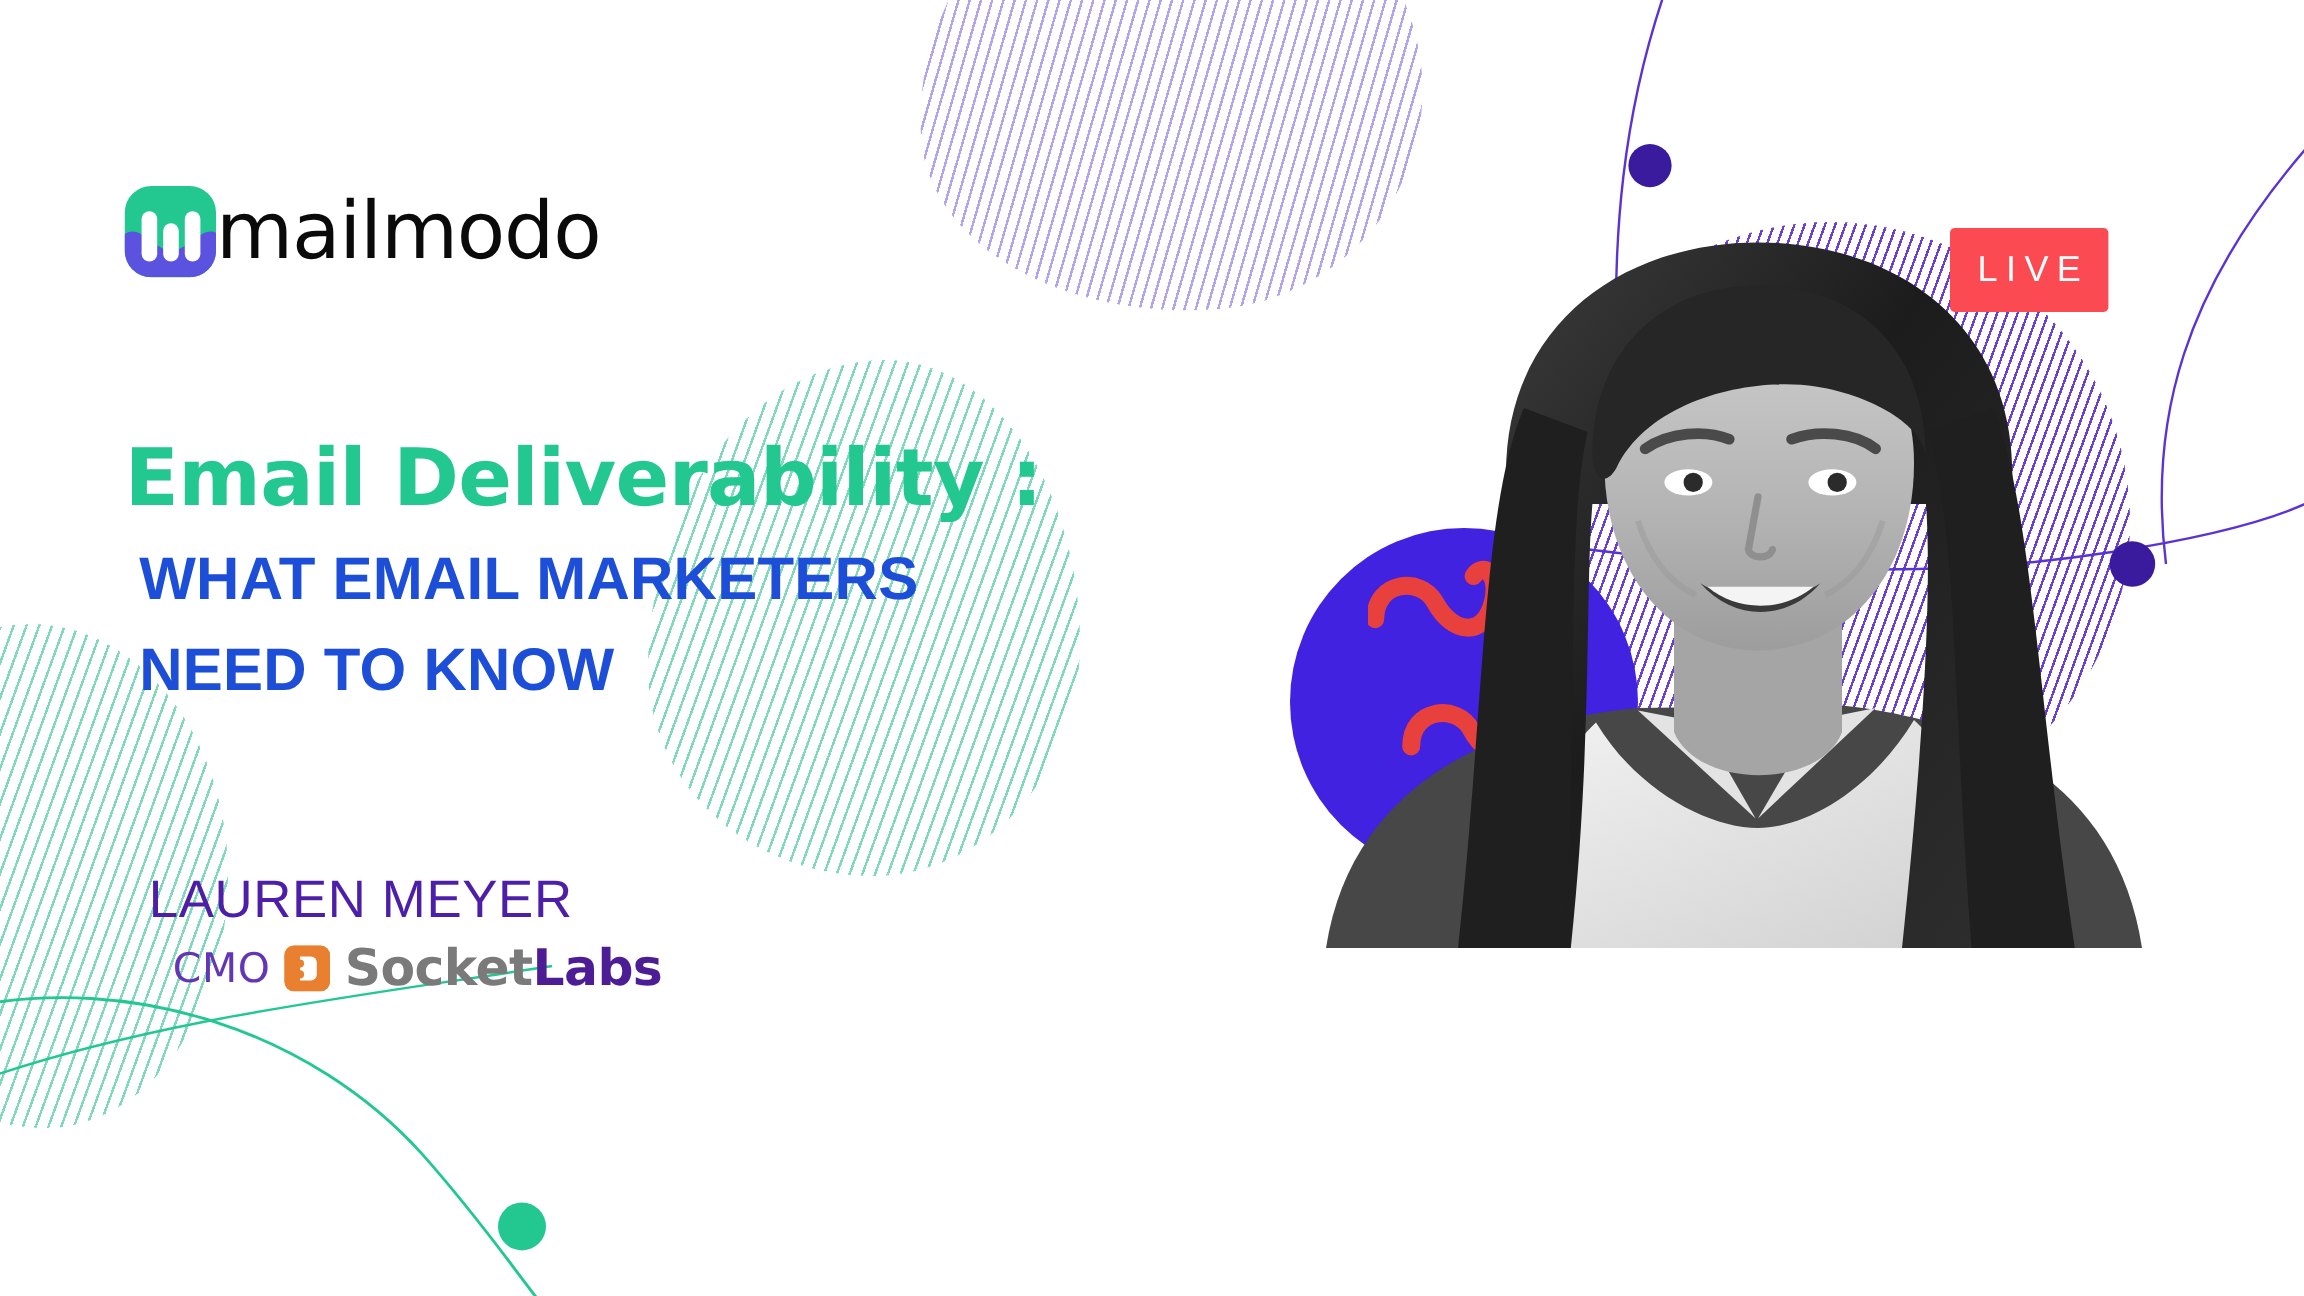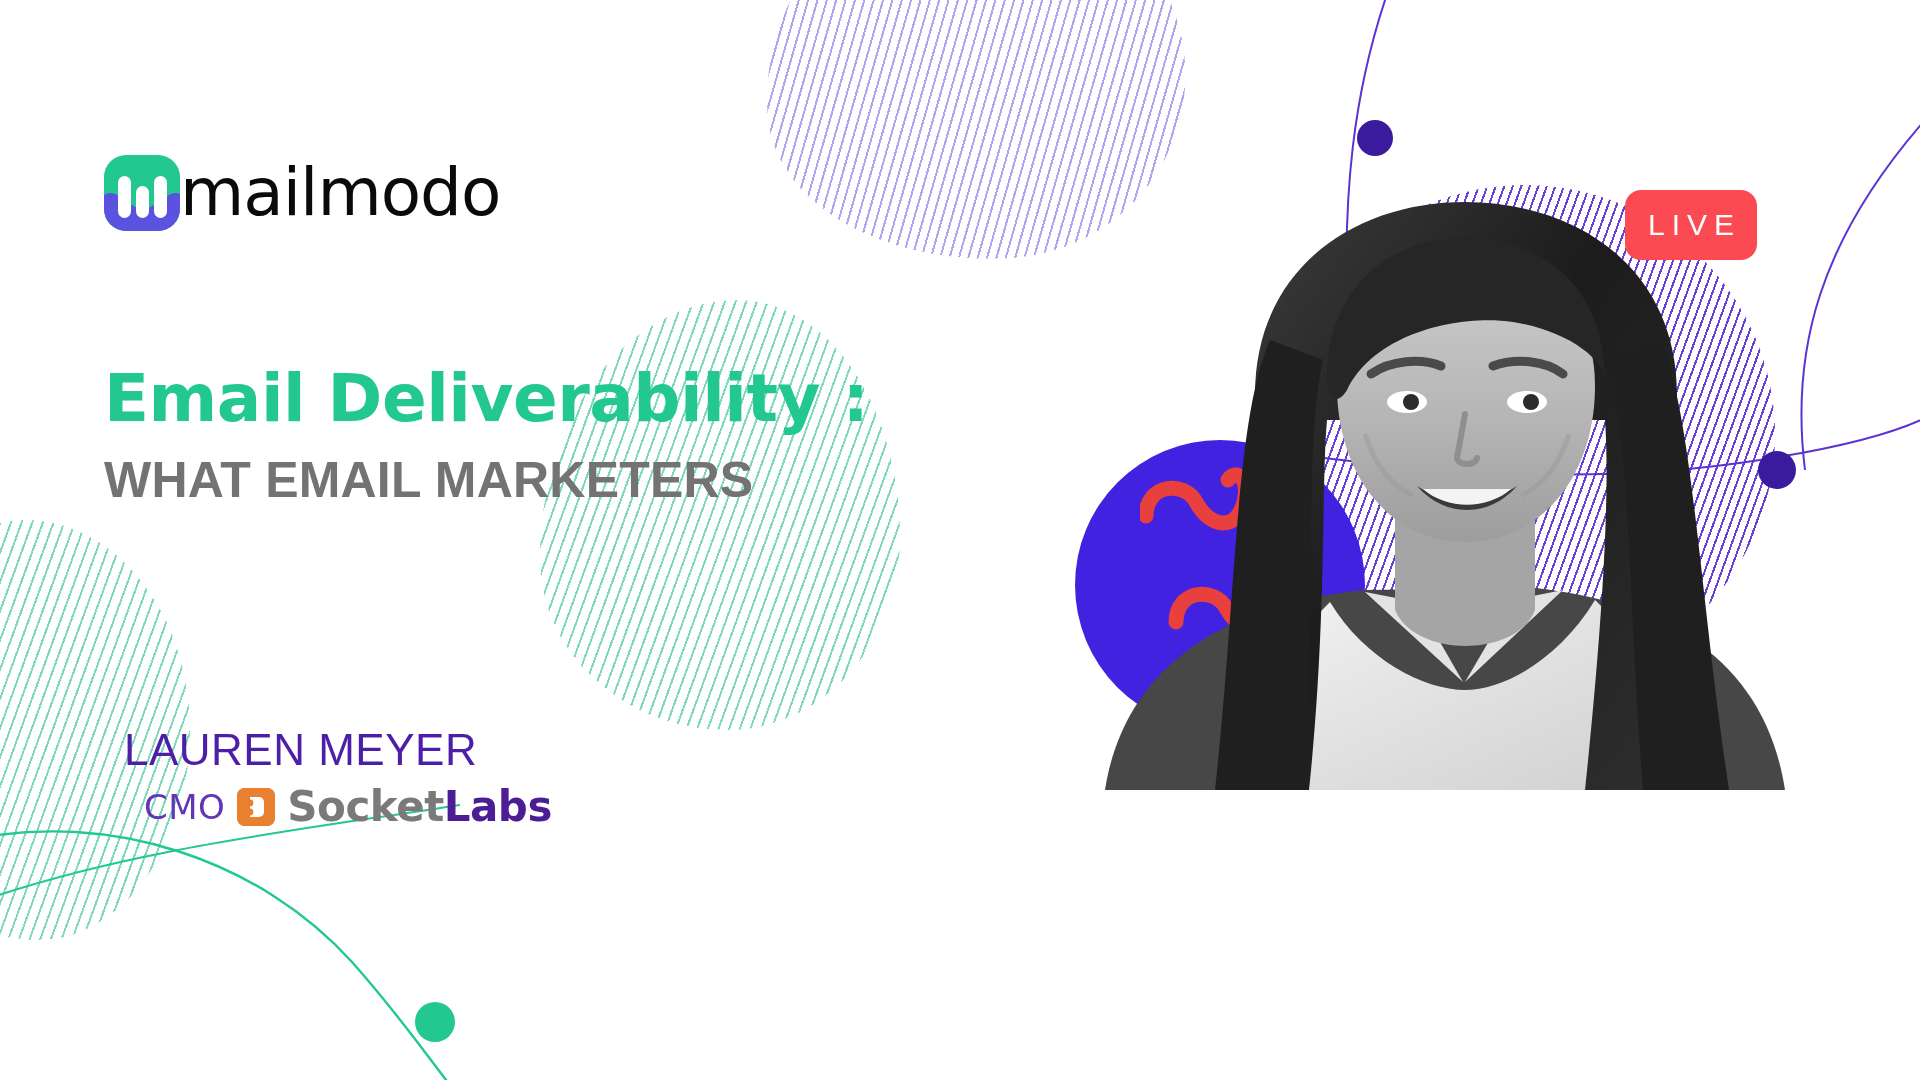--- a/index.html
+++ b/index.html
@@ -180,23 +180,23 @@
     color: #22c88f;
     line-height: 1.18;
     margin: 0 0 10px 0;
     white-space: nowrap;
   }
   .title-sub {
     font-family: "Liberation Sans", sans-serif;
     font-size: 50px;
     font-weight: 700;
     letter-spacing: 0.2px;
-    color: #737373;
+    color: #1d4ed8;
     line-height: 1.28;
-    margin: 0;
+    margin: 12px;
   }
 
   
   .speaker-block {
     position: absolute;
     left: 124px;
     top: 728px;
   }
   .speaker-name {
     font-family: "Liberation Sans", sans-serif;
@@ -250,21 +250,21 @@
     z-index: 4;
   }
 
   
   .live-badge {
     position: absolute;
     left: 1625px;
     top: 190px;
     width: 132px;
     height: 70px;
-    border-radius: 16px;
+    border-radius: 4px;
     background: #fc4a52;
     display: flex;
     align-items: center;
     justify-content: center;
     z-index: 6;
   }
   .live-text {
     font-family: "Liberation Sans", sans-serif;
     font-size: 30px;
     font-weight: 400;
@@ -321,20 +321,21 @@
         <span class="bar b1"></span>
         <span class="bar b2"></span>
         <span class="bar b3"></span>
       </div>
       <div class="logo-word">mailmodo</div>
     </div>
 
     <div class="title-block">
       <h1 class="title-main">Email Deliverability :</h1>
       <h2 class="title-sub">WHAT EMAIL MARKETERS</h2>
+      <h2 class="title-sub">NEED TO KNOW</h2>
     </div>
 
     <div class="speaker-block">
       <div class="speaker-name">LAUREN MEYER</div>
       <div class="speaker-role-row">
         <span class="role-text">CMO</span>
         <span class="sl-mark">
           <svg viewBox="0 0 38 38" width="38" height="38">
             <rect x="0" y="0" width="38" height="38" rx="8" fill="#e8802f"></rect>
             <path d="M13 9 h9 a5 5 0 0 1 5 5 v10 a5 5 0 0 1 -5 5 h-9 z" fill="#ffffff"></path>

